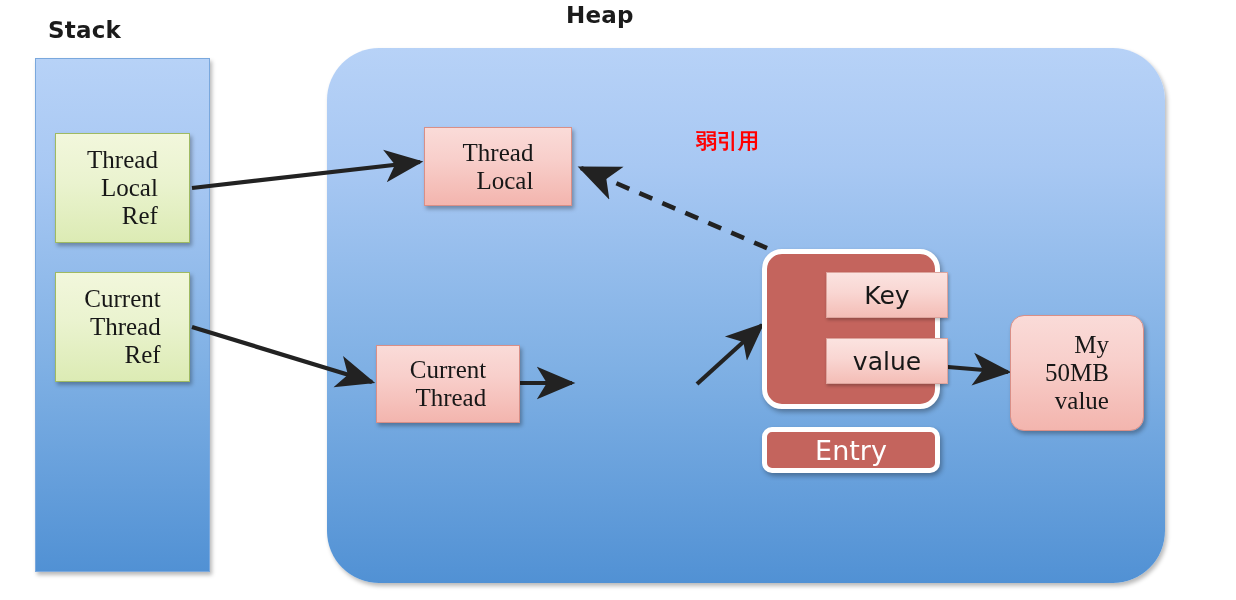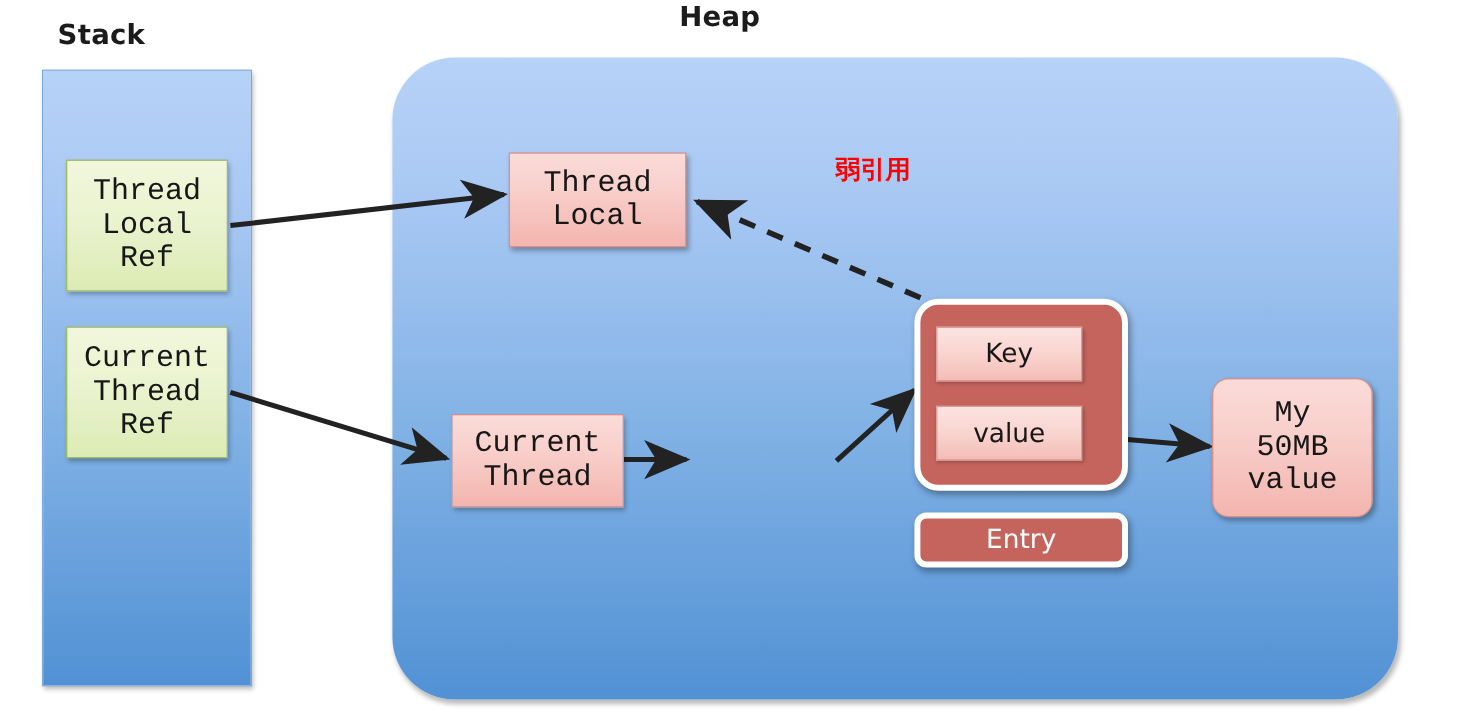--- a/index.html
+++ b/index.html
@@ -50,25 +50,25 @@
     border-radius: 52px;
   }
 
   
   .node {
     position: absolute;
     box-sizing: border-box;
     display: flex;
     align-items: center;
     justify-content: center;
-    text-align: center;
+    text-align: right;
     font-size: 25px;
     line-height: 1.12;
     color: #171717;
-    font-family: Liberation Mono, monospace;
+    font-family: Liberation Serif, serif;
   }
 
   .node-green {
     background: linear-gradient(to bottom, #f2f7dc 0%, #eaf3cf 45%, #dcebb4 100%);
     border: 1px solid #9fba62;
     box-shadow: 2px 3px 4px rgba(0,0,0,0.30);
   }
 
   .node-pink {
     background: linear-gradient(to bottom, #fadbd8 0%, #f8cfcb 40%, #f3b5ae 100%);
@@ -98,34 +98,35 @@
     position: absolute;
     left: 762px; top: 427px;
     width: 178px; height: 46px;
     box-sizing: border-box;
     background: #c4645d;
     border: 5px solid #ffffff;
     border-radius: 10px;
     box-shadow: 2px 3px 5px rgba(0,0,0,0.32);
     display: flex; align-items: center; justify-content: center;
     color: #ffffff;
-    font-size: 22px;
+    font-size: 27px;
     font-family: "DejaVu Sans", "Liberation Sans", sans-serif;
   }
 
   .entry-slot {
     position: absolute;
     box-sizing: border-box;
     display: flex; align-items: center; justify-content: center;
     background: linear-gradient(to bottom, #fbe3e0 0%, #f9d6d2 45%, #f4bdb6 100%);
     border: 1px solid #dda49d;
     box-shadow: 1px 2px 3px rgba(0,0,0,0.25);
-    font-size: 22px;
+    font-size: 25px;
     color: #171717;
     font-family: "DejaVu Sans", "Liberation Sans", sans-serif;
+    margin-left: 46px;
   }
 
   
   #weak-ref-note {
     position: absolute;
     left: 696px; top: 127px;
     color: #ff0000;
     font-weight: bold;
     font-size: 21px;
     white-space: nowrap;

